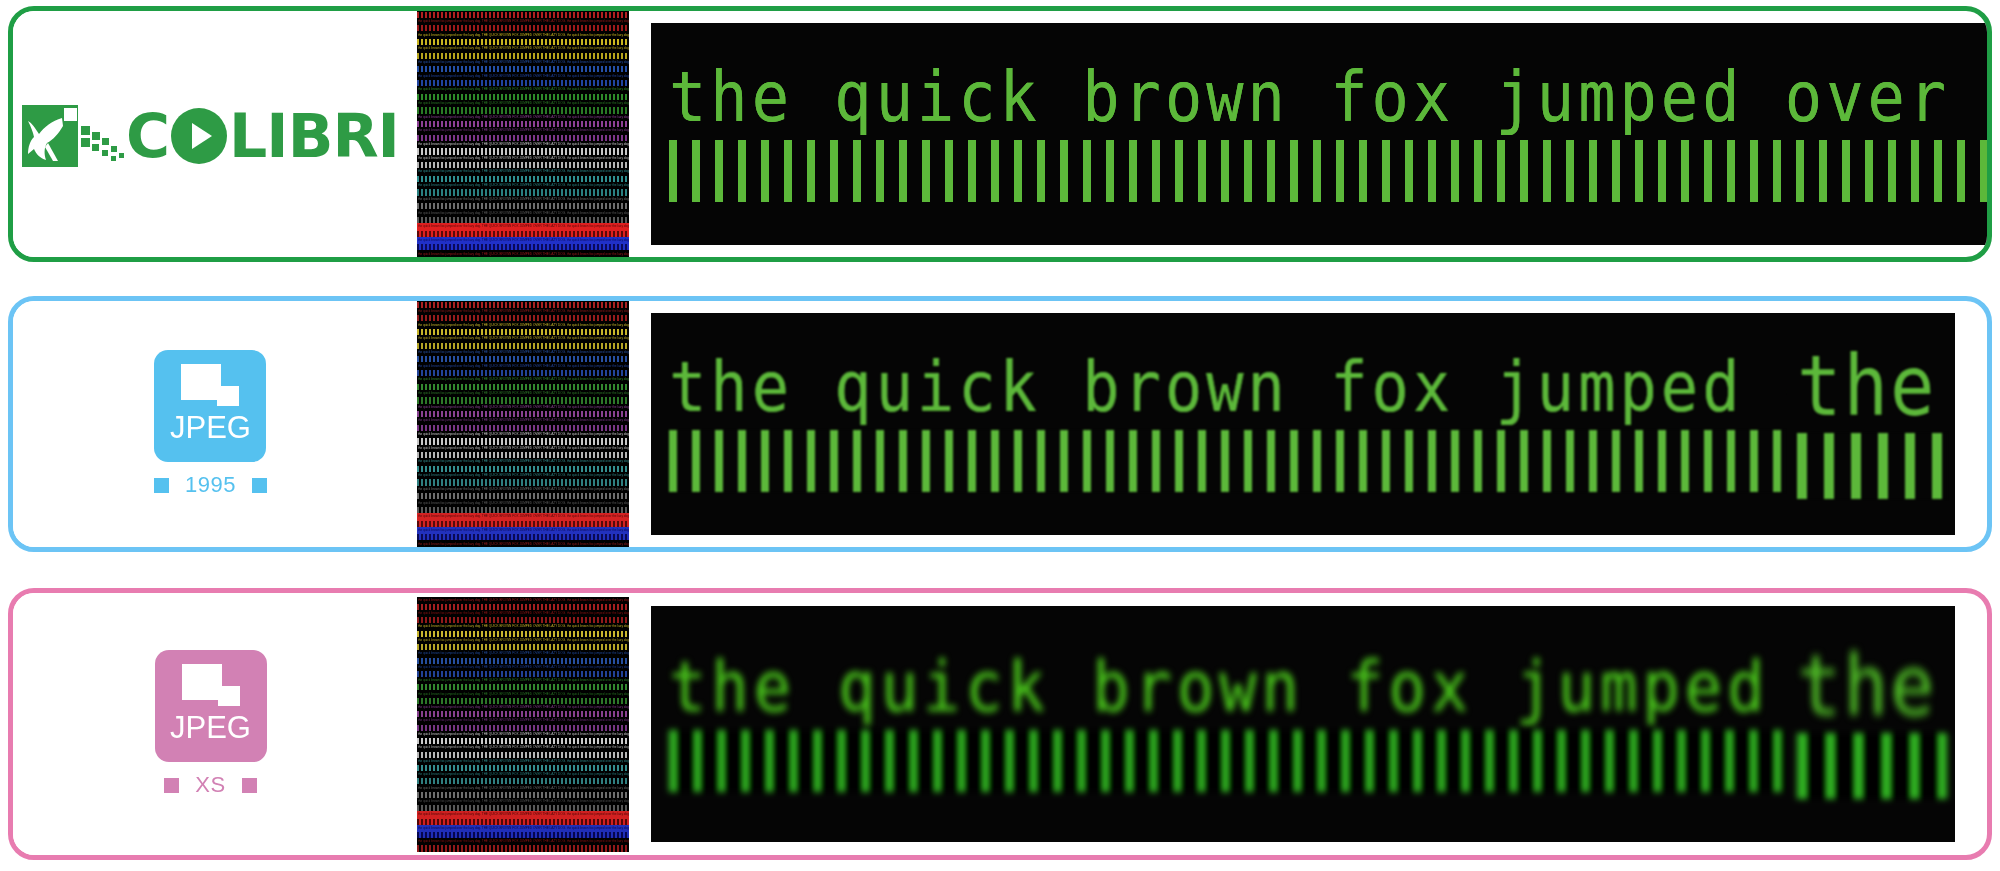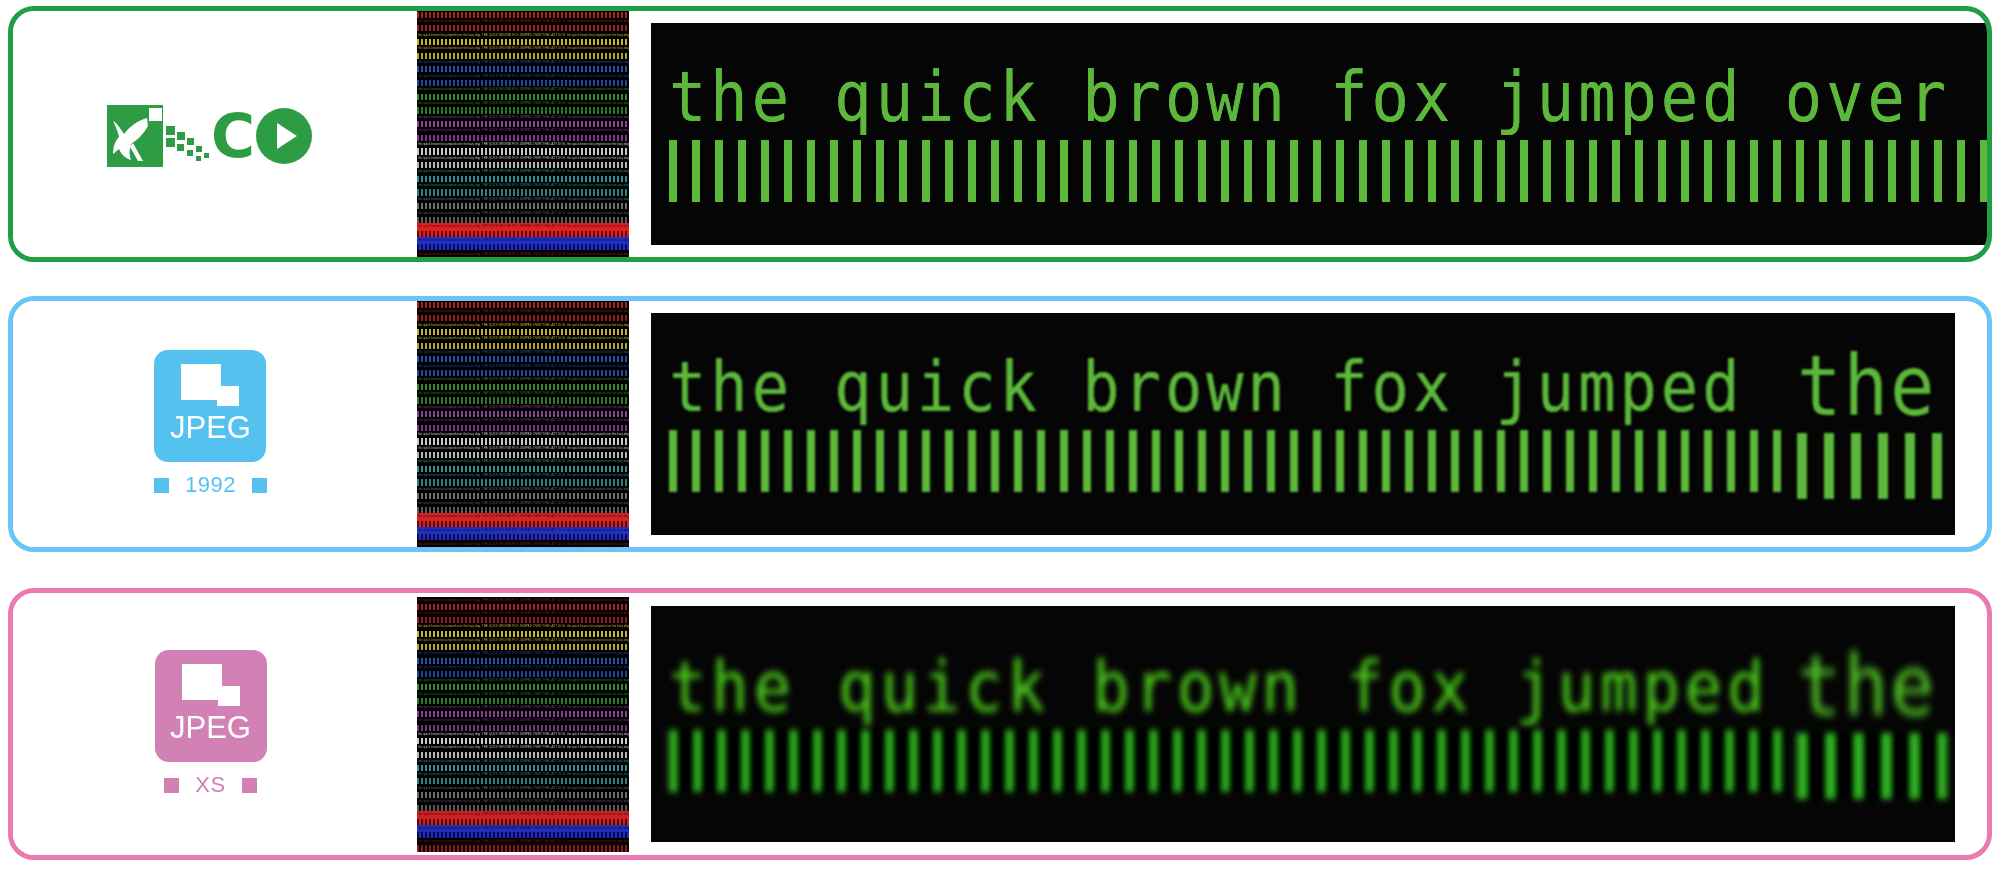--- a/index.html
+++ b/index.html
@@ -317,20 +317,21 @@
             <rect x="80" y="33" width="7" height="7" fill="#2e9b45"></rect>
             <rect x="80" y="45" width="6" height="6" fill="#2e9b45"></rect>
             <rect x="89" y="41" width="6" height="6" fill="#2e9b45"></rect>
             <rect x="89" y="51" width="5" height="5" fill="#2e9b45"></rect>
             <rect x="97" y="48" width="5" height="5" fill="#2e9b45"></rect>
           </svg>
         </div>
         <div class="colibri-word">
           <span>C</span>
           <span class="colibri-o"></span>
+          <span>LIBRI</span>
         </div>
       </div>
     </div>
 
     <div class="pattern-cell">
       <div class="pattern">
           <div class="pat-pair pat-band" style="background: rgb(0, 0, 0);">
             <div class="pat-text" style="color: rgb(176, 31, 32); background: rgb(0, 0, 0);">the quick brown fox jumped over the lazy dog. THE QUICK BROWN FOX JUMPED OVER THE LAZY DOG. the quick brown fox jumped over the lazy dog.</div>
             <div class="pat-bars" style="color: rgb(176, 31, 32); background-color: rgb(0, 0, 0); background-image: repeating-linear-gradient(to right, rgb(176, 31, 32) 0px, rgb(176, 31, 32) 2px, rgb(0, 0, 0) 2px, rgb(0, 0, 0) 4px);"></div>
           </div>
@@ -424,21 +425,21 @@
       <div class="jpeg-badge">
         <div class="jpeg-tile" style="background:#55c1ef">
           <div class="jpeg-glyph">
             <span class="big"></span>
               <span class="small"></span>
           </div>
           <div class="jpeg-text">JPEG</div>
         </div>
         <div class="jpeg-sub">
           <span class="sq" style="background:#55c1ef"></span>
-          <span class="lbl" style="color:#55c1ef">1992</span>
+          <span class="lbl" style="color:#55c1ef">1995</span>
           <span class="sq" style="background:#55c1ef"></span>
         </div>
       </div>
     </div>
 
     <div class="pattern-cell">
       <div class="pattern">
           <div class="pat-pair pat-band" style="background: rgb(0, 0, 0);">
             <div class="pat-text" style="color: rgb(176, 31, 32); background: rgb(0, 0, 0);">the quick brown fox jumped over the lazy dog. THE QUICK BROWN FOX JUMPED OVER THE LAZY DOG. the quick brown fox jumped over the lazy dog.</div>
             <div class="pat-bars" style="color: rgb(176, 31, 32); background-color: rgb(0, 0, 0); background-image: repeating-linear-gradient(to right, rgb(176, 31, 32) 0px, rgb(176, 31, 32) 2px, rgb(0, 0, 0) 2px, rgb(0, 0, 0) 4px);"></div>

